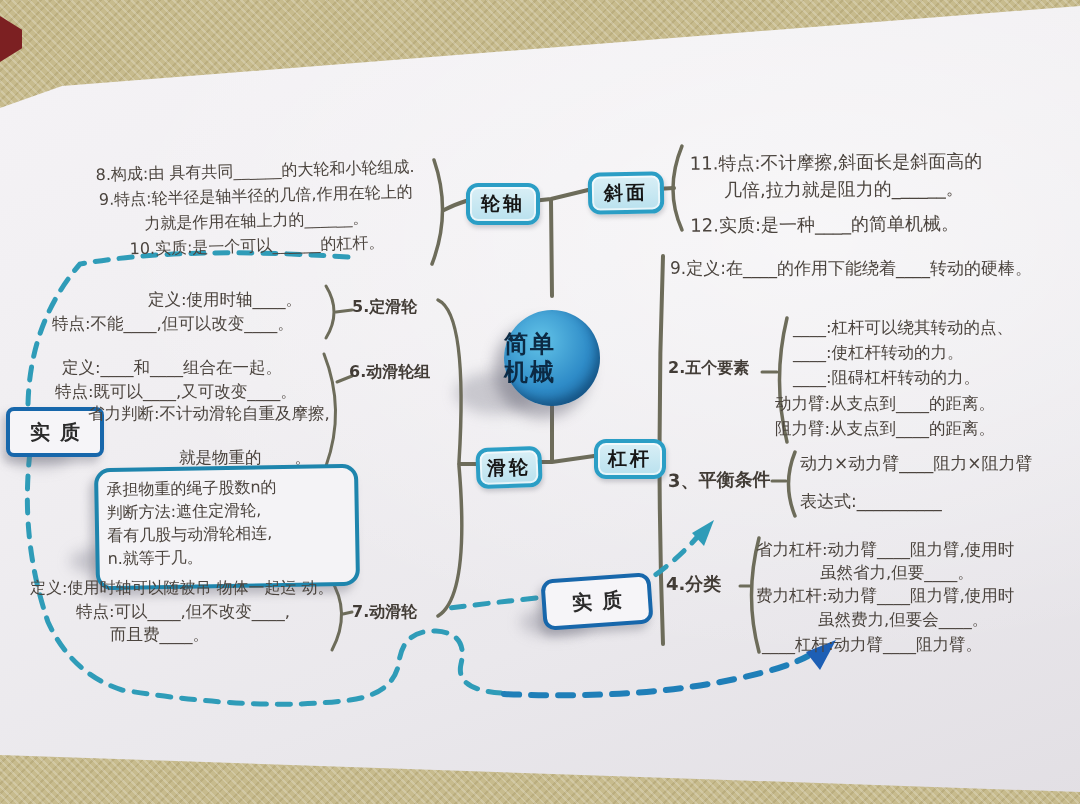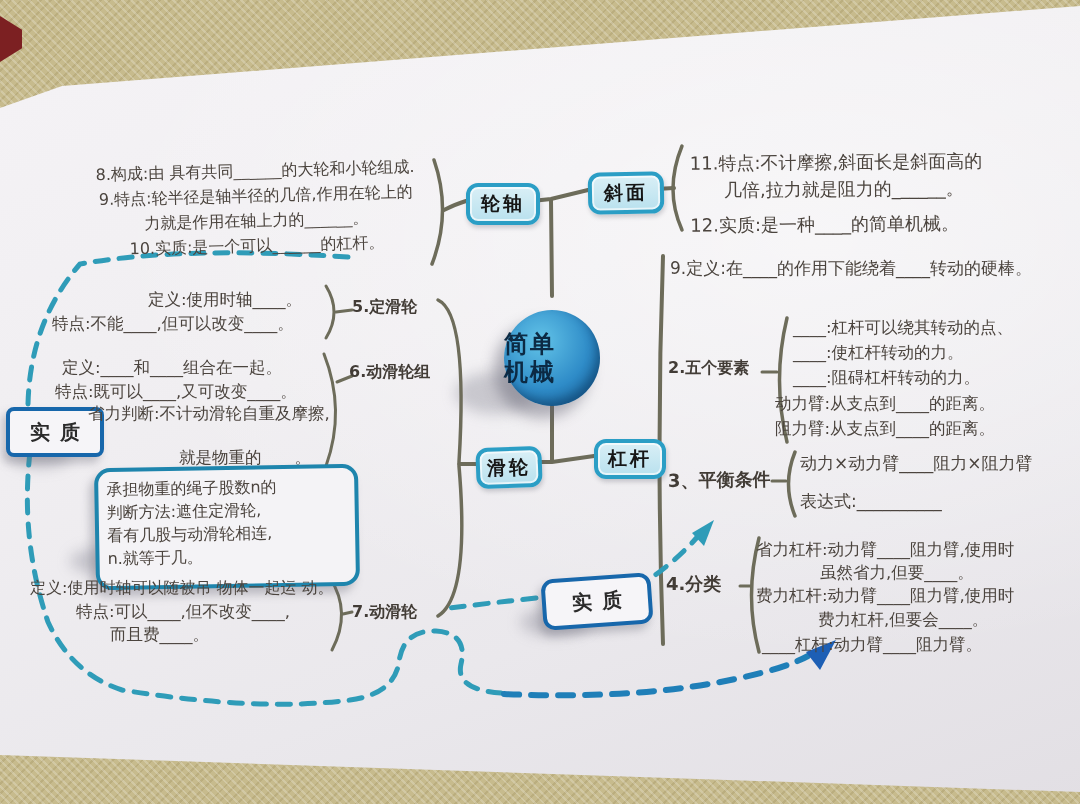--- a/index.html
+++ b/index.html
@@ -188,15 +188,15 @@
   <div class="t" style="left:775px;top:391px;">动力臂:从支点到____的距离。</div>
 
   <div class="lbl" style="left:668px;top:468px;font-size:18px;transform:rotate(-1deg);">3、平衡条件</div>
   <div class="t" style="left:800px;top:451px;font-size:17px;">动力×动力臂____阻力×阻力臂</div>
   <div class="t" style="left:800px;top:489px;font-size:17px;">表达式:__________</div>
 
   <div class="lbl" style="left:666px;top:572px;font-size:18px;">4.分类</div>
   <div class="t" style="left:756px;top:537px;">省力杠杆:动力臂____阻力臂,使用时</div>
   <div class="t" style="left:820px;top:560px;">虽然省力,但要____。</div>
   <div class="t" style="left:756px;top:583px;">费力杠杆:动力臂____阻力臂,使用时</div>
-  <div class="t" style="left:818px;top:607px;">费力杠杆,但要会____。</div>
+  <div class="t" style="left:818px;top:607px;">虽然费力,但要会____。</div>
   <div class="t" style="left:762px;top:632px;">____杠杆:动力臂____阻力臂。</div>
 </div>
 
 </body></html>

